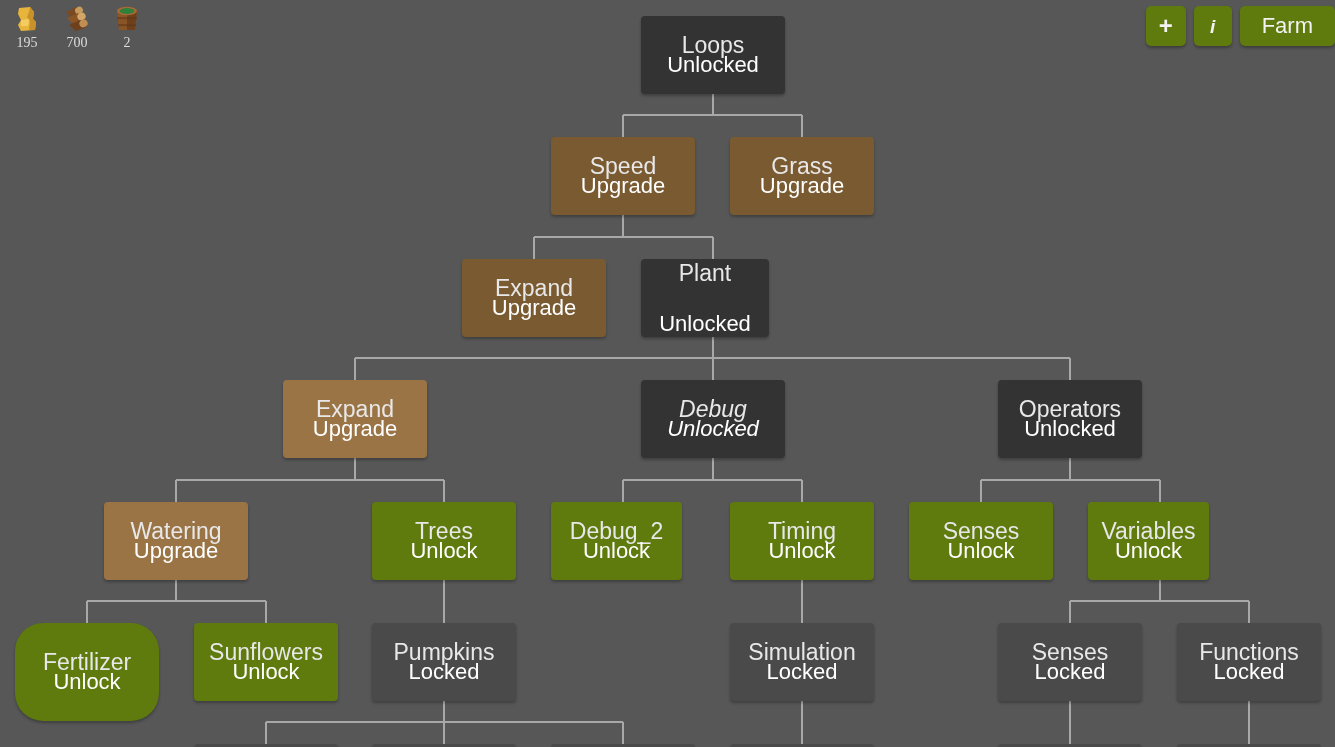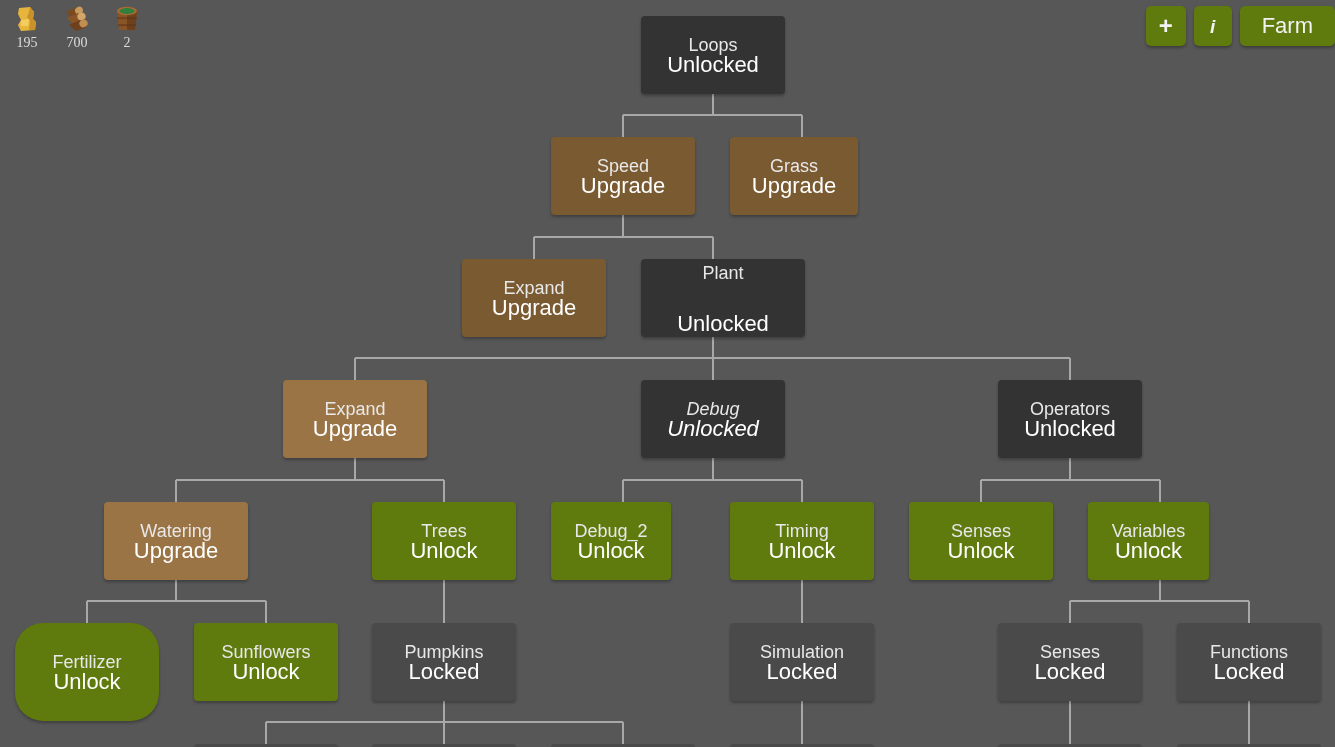--- a/index.html
+++ b/index.html
@@ -19,21 +19,21 @@
     position:absolute;
     box-sizing:border-box;
     border-radius:4px;
     display:flex;flex-direction:column;
     align-items:center;justify-content:center;
     color:#f2f2f2;
     text-align:center;
     box-shadow:0 2px 3px rgba(0,0,0,.28);
     user-select:none;
   }
-  .node .nm{font-size:18px;line-height:20px;color:#e8e8e8;text-align:right;}
+  .node .nm{font-size:23px;line-height:20px;color:#e8e8e8;text-align:right;}
   .node .st{font-size:22px;line-height:20px;color:#ffffff;}
 
   .t-unlocked{background:#333333;}
   .t-locked{background:#4a4a4a;}
   .t-upgrade-dark{background:#7a5a30;}
   .t-upgrade-light{background:#9b7446;}
   .t-unlock{background:#5f7a0d;}
 
   
   #resources{position:absolute;left:10px;top:4px;display:flex;gap:16px;align-items:flex-end;}
@@ -111,29 +111,29 @@
 
   <div id="nodes-layer">
       <div class="node t-unlocked" style="left: 641px; top: 16px; width: 144px; height: 78px;">
         <div class="nm">Loops</div>
         <div class="st">Unlocked</div>
       </div>
       <div class="node t-upgrade-dark" style="left: 551px; top: 137px; width: 144px; height: 78px;">
         <div class="nm">Speed</div>
         <div class="st">Upgrade</div>
       </div>
-      <div class="node t-upgrade-dark" style="left: 730px; top: 137px; width: 128px; height: 78px;">
+      <div class="node t-upgrade-dark" style="left: 730px; top: 137px; width: 144px; height: 78px;">
         <div class="nm">Grass</div>
         <div class="st">Upgrade</div>
       </div>
       <div class="node t-upgrade-dark" style="left: 462px; top: 259px; width: 144px; height: 78px;">
         <div class="nm">Expand</div>
         <div class="st">Upgrade</div>
       </div>
-      <div class="node t-unlocked" style="left: 641px; top: 259px; width: 164px; height: 78px; gap: 31px;">
+      <div class="node t-unlocked" style="left: 641px; top: 259px; width: 128px; height: 78px; gap: 31px;">
         <div class="nm">Plant</div>
         <div class="st">Unlocked</div>
       </div>
       <div class="node t-upgrade-light" style="left: 283px; top: 380px; width: 144px; height: 78px;">
         <div class="nm">Expand</div>
         <div class="st">Upgrade</div>
       </div>
       <div class="node t-unlocked" style="left: 641px; top: 380px; width: 144px; height: 78px; font-style: italic;">
         <div class="nm">Debug</div>
         <div class="st">Unlocked</div>
@@ -143,21 +143,21 @@
         <div class="st">Unlocked</div>
       </div>
       <div class="node t-upgrade-light" style="left: 104px; top: 502px; width: 144px; height: 78px;">
         <div class="nm">Watering</div>
         <div class="st">Upgrade</div>
       </div>
       <div class="node t-unlock" style="left: 372px; top: 502px; width: 144px; height: 78px;">
         <div class="nm">Trees</div>
         <div class="st">Unlock</div>
       </div>
-      <div class="node t-unlock" style="left: 551px; top: 502px; width: 120px; height: 78px;">
+      <div class="node t-unlock" style="left: 551px; top: 502px; width: 131px; height: 78px;">
         <div class="nm">Debug_2</div>
         <div class="st">Unlock</div>
       </div>
       <div class="node t-unlock" style="left: 730px; top: 502px; width: 144px; height: 78px;">
         <div class="nm">Timing</div>
         <div class="st">Unlock</div>
       </div>
       <div class="node t-unlock" style="left: 909px; top: 502px; width: 144px; height: 78px;">
         <div class="nm">Senses</div>
         <div class="st">Unlock</div>

